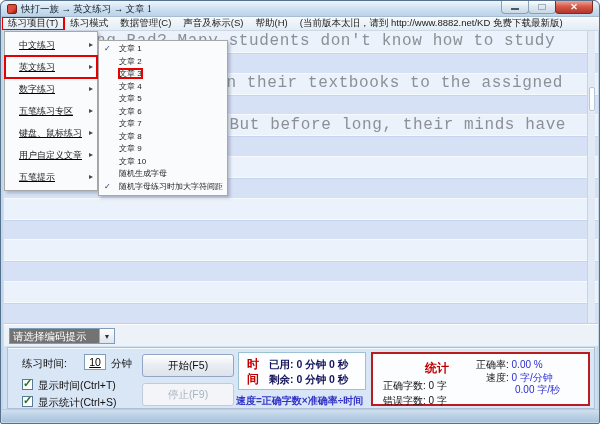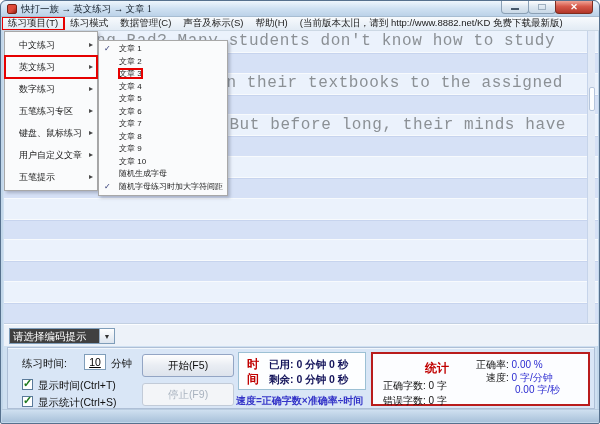--- a/index.html
+++ b/index.html
@@ -39,33 +39,33 @@
     font-family:"Liberation Mono",monospace;font-size:16px;letter-spacing:0.6px;
     color:#8b9095;white-space:nowrap;}
   #line1{top:0;left:41px;} #line2{top:42px;left:151px;} #line3{top:84px;left:154px;}
   
   .sbar{position:absolute;right:3px;top:0;width:8px;height:292px;background:#e2eaf6;
     border-left:1px solid #c6d4ea;}
   .sthumb{position:absolute;left:1px;top:56px;width:6px;height:24px;background:#fdfeff;
     border:1px solid #b5c5dc;border-radius:2px;}
   
   .ddmenu{position:absolute;left:3px;top:30px;width:94px;background:#fafbfc;
-    border:1px solid #a8a8a8;box-shadow:2px 2px 3px rgba(80,90,110,.35);padding:2px 0;z-index:5;}
+    border:1px solid #a8a8a8;box-shadow:2px 2px 3px rgba(80,90,110,.35);padding:2px 0;z-index:5;text-decoration:underline;}
   .mi{position:relative;height:22px;line-height:22px;font-size:9px;color:#1a1a1a;padding-left:14px;}
   .mi .arr{position:absolute;right:4px;top:0;font-size:8px;color:#444;}
   .submenu{position:absolute;left:97px;top:39px;width:130px;background:#fafbfc;
     border:1px solid #a8a8a8;box-shadow:2px 2px 3px rgba(80,90,110,.35);padding:2px 0;z-index:6;}
   .smi{position:relative;height:12.5px;line-height:12.5px;font-size:8px;color:#1a1a1a;padding-left:20px;white-space:nowrap;}
   .smi .chk{position:absolute;left:5px;top:0;color:#26306e;font-size:8px;}
   
   .combo-row{position:absolute;left:3px;top:322px;width:594px;height:23px;
     background:#edf2f9;border-top:1px solid #c3d0e2;box-shadow:inset 0 1px 0 #fbfdff;}
   .combo{position:absolute;left:5px;top:4px;width:106px;height:16px;background:#fff;
     border:1px solid #7f9db9;display:flex;}
-  .combo-val{flex:1;background:#404040;color:#fff;font-size:10.5px;line-height:14px;padding-left:3px;white-space:nowrap;overflow:hidden;}
+  .combo-val{flex:1;background:#737373;color:#fff;font-size:10.5px;line-height:14px;padding-left:3px;white-space:nowrap;overflow:hidden;}
   .combo-btn{width:15px;background:linear-gradient(#fefefe,#dde5ef);border-left:1px solid #9ab0c6;
     font-size:7px;color:#333;display:flex;align-items:center;justify-content:center;}
   
   .panel{position:absolute;left:6px;top:346px;width:588px;height:62px;background:#d9e6f6;
     border:1px solid #aebfd6;box-shadow:inset 0 1px 0 #f2f7fc;font-size:10.5px;color:#111;}
   .plabel{position:absolute;white-space:nowrap;}
   .tinput{position:absolute;left:76px;top:6px;width:22px;height:16px;border:1px solid #7f9db9;
     background:#fff;font-size:10.5px;text-align:center;line-height:14px;text-decoration:underline;}
   .cbox{position:absolute;width:11px;height:11px;background:#fff;border:1px solid #5a7a9a;}
   .cbox .ck{position:absolute;left:0px;top:-3px;color:#1f7a1f;font-size:11px;font-weight:bold;}

